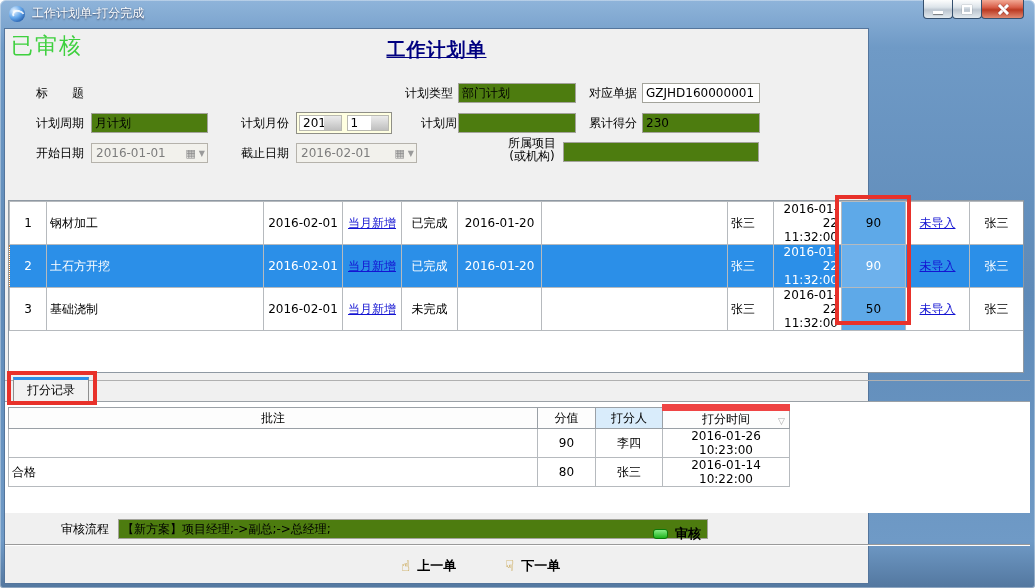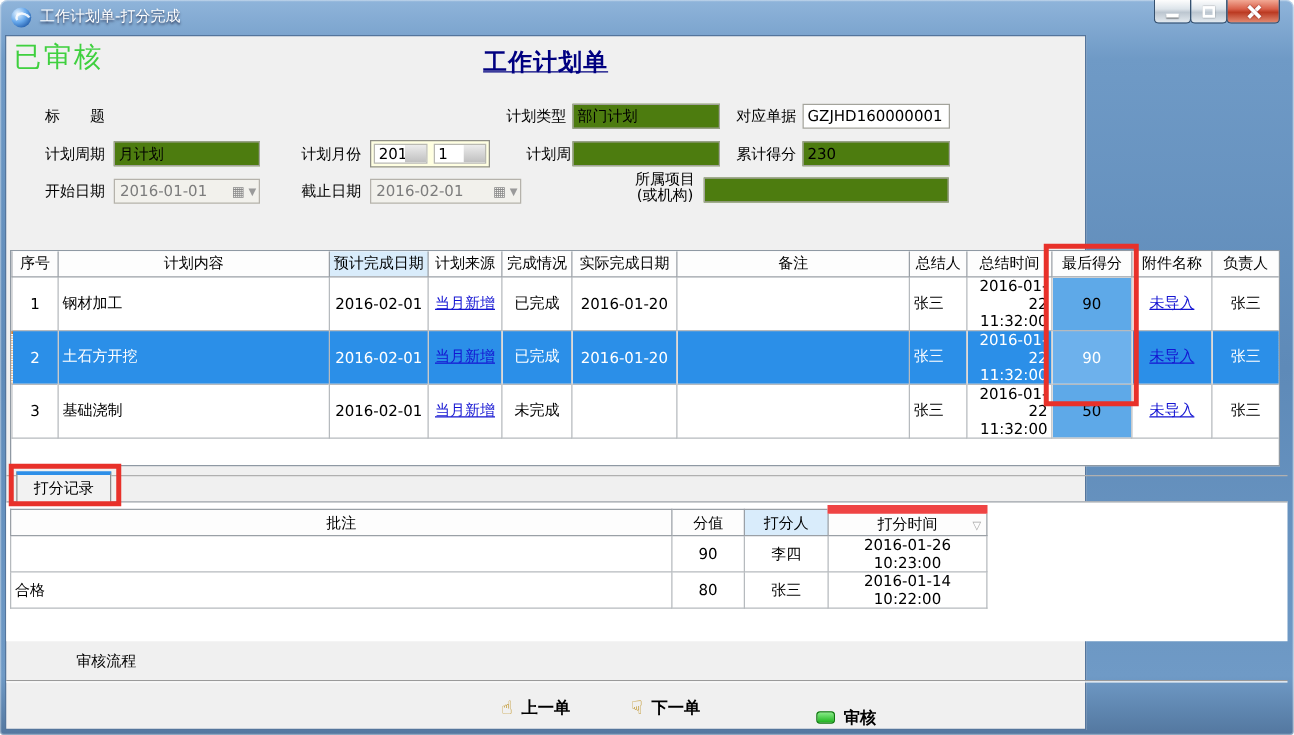--- a/index.html
+++ b/index.html
@@ -170,34 +170,20 @@
           <col style="width:56px">
             <col style="width:84px">
             <col style="width:186px">
             <col style="width:46px">
           <col style="width:68px">
             <col style="width:64px">
             <col style="width:64px">
             <col style="width:54px">
         </colgroup>
         <tbody>
-            <tr>
-          <th>序号</th>
-          <th>计划内容</th>
-          <th class="hl">预计完成日期</th>
-          <th>计划来源</th>
-          <th>完成情况</th>
-          <th>实际完成日期</th>
-          <th>备注</th>
-          <th>总结人</th>
-          <th>总结时间</th>
-          <th>最后得分</th>
-          <th>附件名称</th>
-          <th>负责人</th>
-        </tr>
         <tr class="row">
           <td class="c">1</td>
           <td class="l">钢材加工</td>
           <td class="c">2016-02-01</td>
           <td class="c"><a>当月新增</a></td>
           <td class="c">已完成</td>
           <td class="c">2016-01-20</td>
           <td class="l"></td>
           <td class="l">张三</td>
           <td class="r stime">2016-01-22 11:32:00</td>
@@ -270,30 +256,31 @@
       <tr>
         <td class="l">合格</td>
         <td class="c">80</td>
         <td class="c">张三</td>
         <td class="c">2016-01-14 10:22:00</td>
       </tr>
     </tbody>
       </table>
 
     <div class="abs lbl" style="left:56px;top:490px;">审核流程</div>
+    <input class="abs inp yellow" style="left: 113px; top: 490px; width: 590px;" value="【新方案】项目经理;-&gt;副总;-&gt;总经理;">
 
     <div class="abs divider"></div>
 
     <div class="abs footbtn" style="left:396px;top:528px;">
       <span class="hand-icon">☝</span>
       <span>上一单</span>
     </div>
     <div class="abs footbtn" style="left:500px;top:528px;">
       <span class="hand-icon">☟</span>
       <span>下一单</span>
     </div>
-    <div class="abs footbtn" style="left:648px;top:536px;">
+    <div class="abs footbtn" style="left:648px;top:496px;">
       <span class="review-icon"></span>
       <span>审核</span>
     </div>
 
   </div>
 </div>
 
 </body></html>

